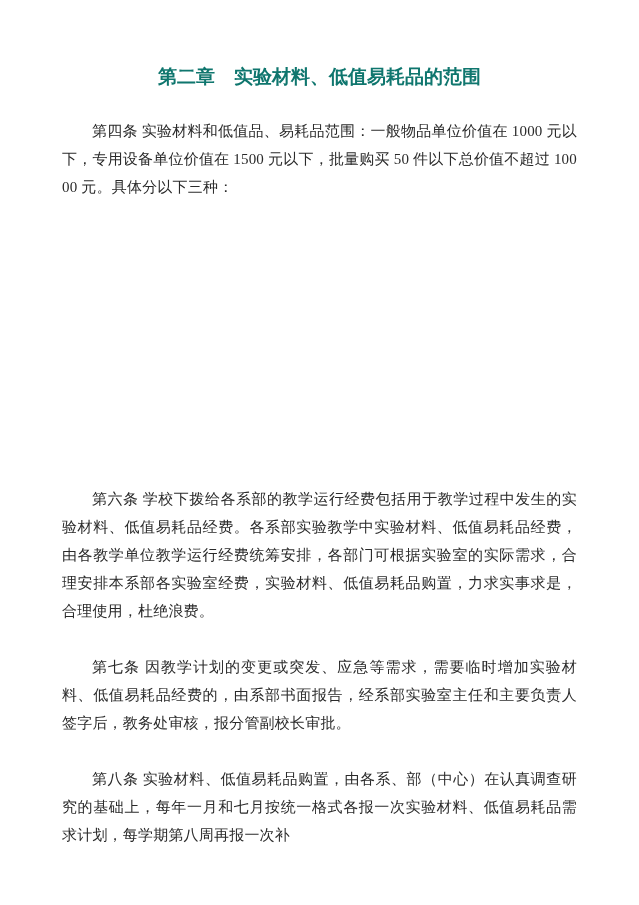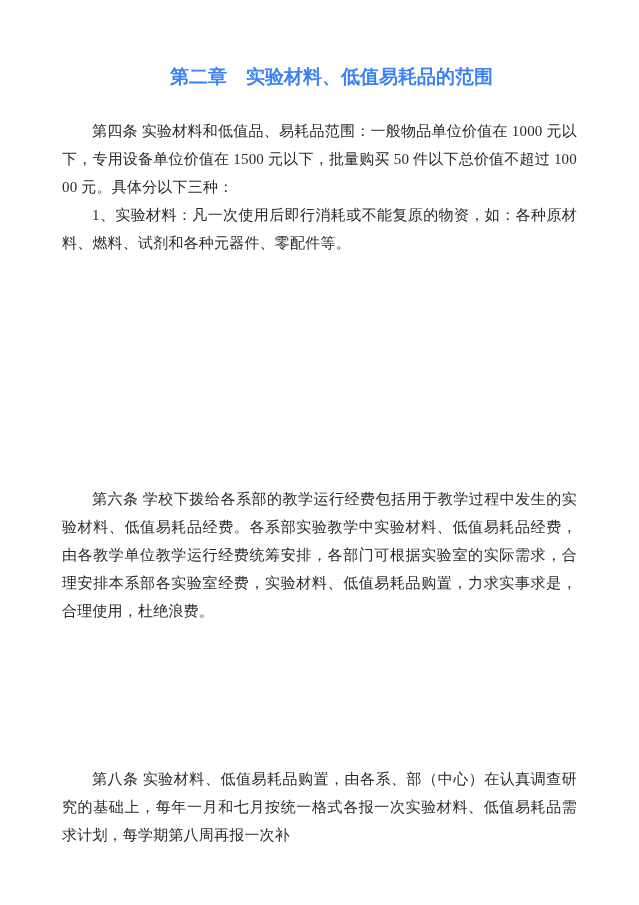--- a/index.html
+++ b/index.html
@@ -18,28 +18,28 @@
   }
   .content {
     position: absolute;
     left: 62px;
     top: 0;
     width: 515px;
     height: 905px;
   }
   .chapter-heading {
     position: absolute;
-    left: 12px;
+    left: 0;
     width: 515px;
     margin: 0;
     font-size: 19px;
     font-weight: bold;
     line-height: 28px;
     text-align: center;
-    color: #3b82f6;
+    color: #0f766e;
     white-space: nowrap;
   }
   .para {
     position: absolute;
     left: 0;
     width: 515px;
     margin: 0;
     font-size: 15px;
     line-height: 28px;
     text-align: justify;
@@ -51,25 +51,25 @@
 </head>
 <body>
 
 <div class="page">
   <div class="content">
 
     <h2 class="chapter-heading" style="top:63px">第二章　实验材料、低值易耗品的范围</h2>
 
     <p class="para" style="top:117px">第四条 实验材料和低值品、易耗品范围：一般物品单位价值在 1000 元以下，专用设备单位价值在 1500 元以下，批量购买 50 件以下总价值不超过 10000 元。具体分以下三种：</p>
 
-    <p class="para" style="top:201px">1、实验材料：凡一次使用后即行消耗或不能复原的物资，如：各种原材料、燃料、试剂和各种元器件、零配件等。</p>
 
 
 
 
 
     <p class="para" style="top:485px">第六条 学校下拨给各系部的教学运行经费包括用于教学过程中发生的实验材料、低值易耗品经费。各系部实验教学中实验材料、低值易耗品经费，由各教学单位教学运行经费统筹安排，各部门可根据实验室的实际需求，合理安排本系部各实验室经费，实验材料、低值易耗品购置，力求实事求是，合理使用，杜绝浪费。</p>
 
+    <p class="para" style="top:653px">第七条 因教学计划的变更或突发、应急等需求，需要临时增加实验材料、低值易耗品经费的，由系部书面报告，经系部实验室主任和主要负责人签字后，教务处审核，报分管副校长审批。</p>
 
     <p class="para" style="top:765px">第八条 实验材料、低值易耗品购置，由各系、部（中心）在认真调查研究的基础上，每年一月和七月按统一格式各报一次实验材料、低值易耗品需求计划，每学期第八周再报一次补</p>
 
   </div>
 </div>
 
 </body></html>

